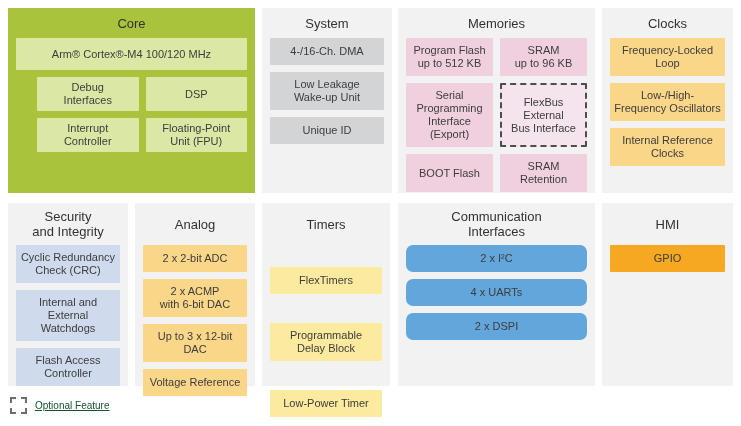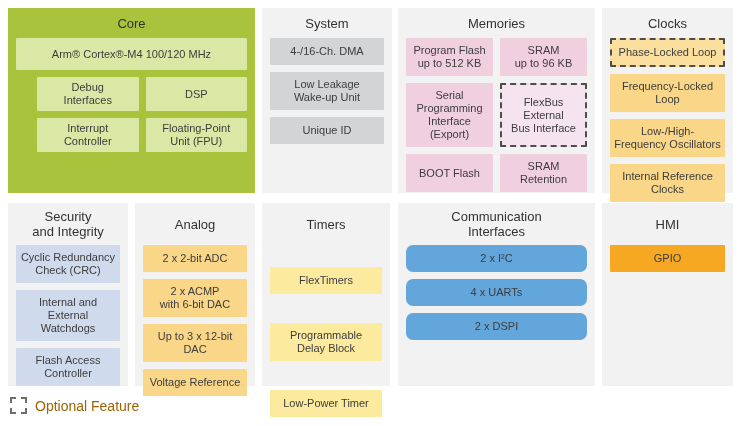--- a/index.html
+++ b/index.html
@@ -37,21 +37,21 @@
   .hmi .blk      { background:#f7a823; }
   .blk.optional  { border:2px dashed #4d4d4d; }
   .memories .blk.optional { background:#f5e3ed; }
   .clocks .blk.optional   { background:#fadf9e; }
   .legend {
     position:absolute; left:10px; top:397px; display:flex; align-items:center; gap:8px;
   }
   .legend-swatch {
     width:13px; height:13px; background:#ffffff; border:2px dashed #6d6d6d; box-sizing:content-box;
   }
-  .legend-label { font-size:14px; color:#a16207; }
+  .legend-label { font-size:10px; color:#14532d;text-decoration:underline; }
   
   .core     { left:8px;   top:8px;   width:247px; height:185px; }
   .system   { left:262px; top:8px;   width:130px; height:185px; }
   .memories { left:398px; top:8px;   width:197px; height:185px; }
   .clocks   { left:602px; top:8px;   width:131px; height:185px; }
   .security { left:8px;   top:203px; width:120px; height:183px; }
   .analog   { left:135px; top:203px; width:120px; height:183px; }
   .timers   { left:262px; top:203px; width:128px; height:183px; }
   .comm     { left:398px; top:203px; width:197px; height:183px; }
   .hmi      { left:602px; top:203px; width:131px; height:183px; }
@@ -99,21 +99,20 @@
       <div class="blk optional">FlexBus External
 Bus Interface</div>
       <div class="blk">BOOT Flash</div>
       <div class="blk">SRAM Retention</div>
     </div>
   </div>
 
   <div class="panel clocks top-row">
     <div class="ptitle">Clocks</div>
     <div class="pbody">
-      <div class="blk optional">Phase-Locked Loop</div>
       <div class="blk">Frequency-Locked
 Loop</div>
       <div class="blk">Low-/High-
 Frequency Oscillators</div>
       <div class="blk">Internal Reference
 Clocks</div>
     </div>
   </div>
 
   <div class="panel security bottom-row">

